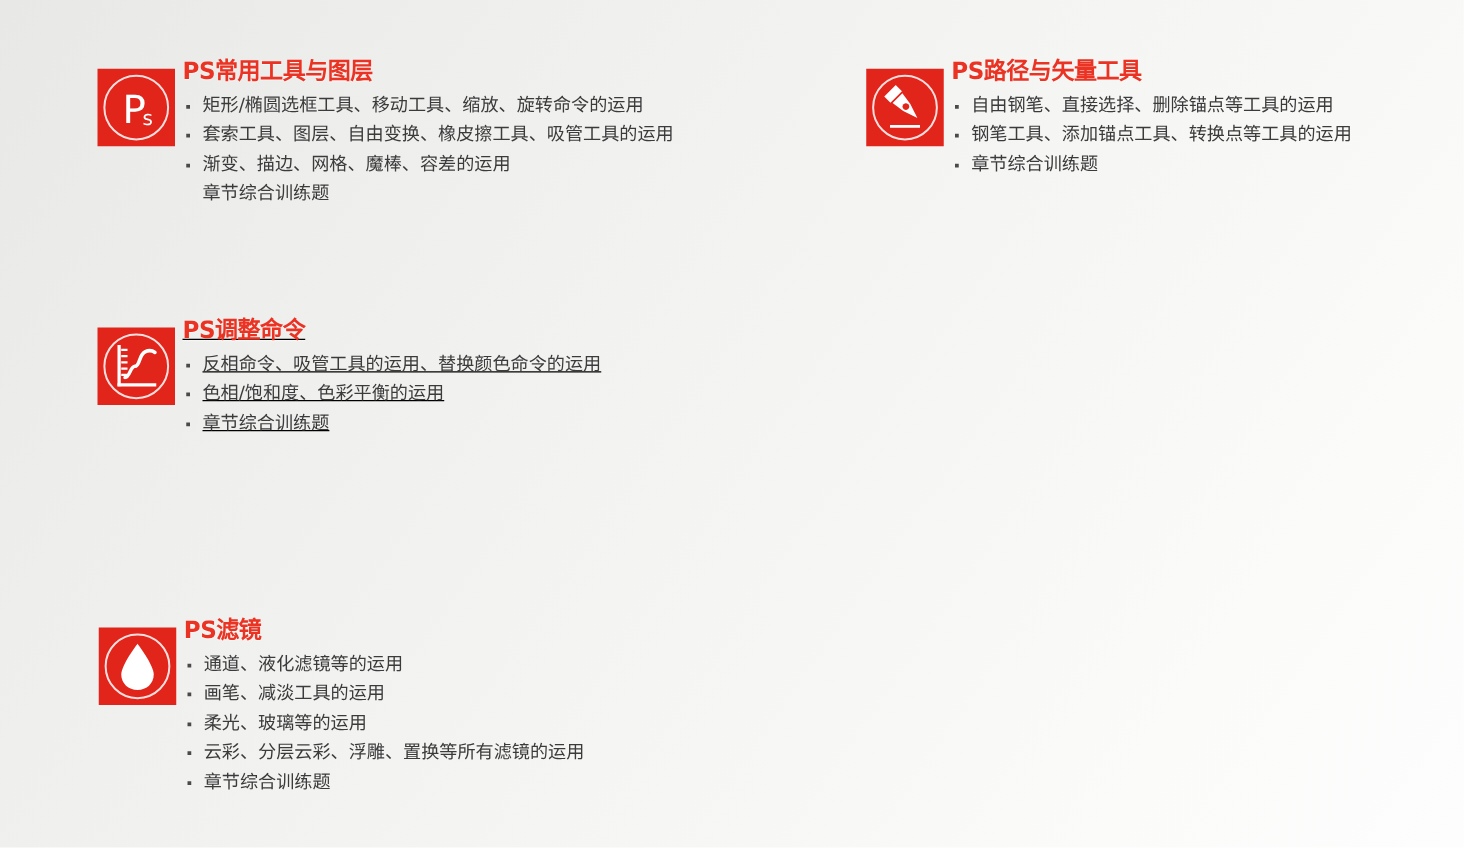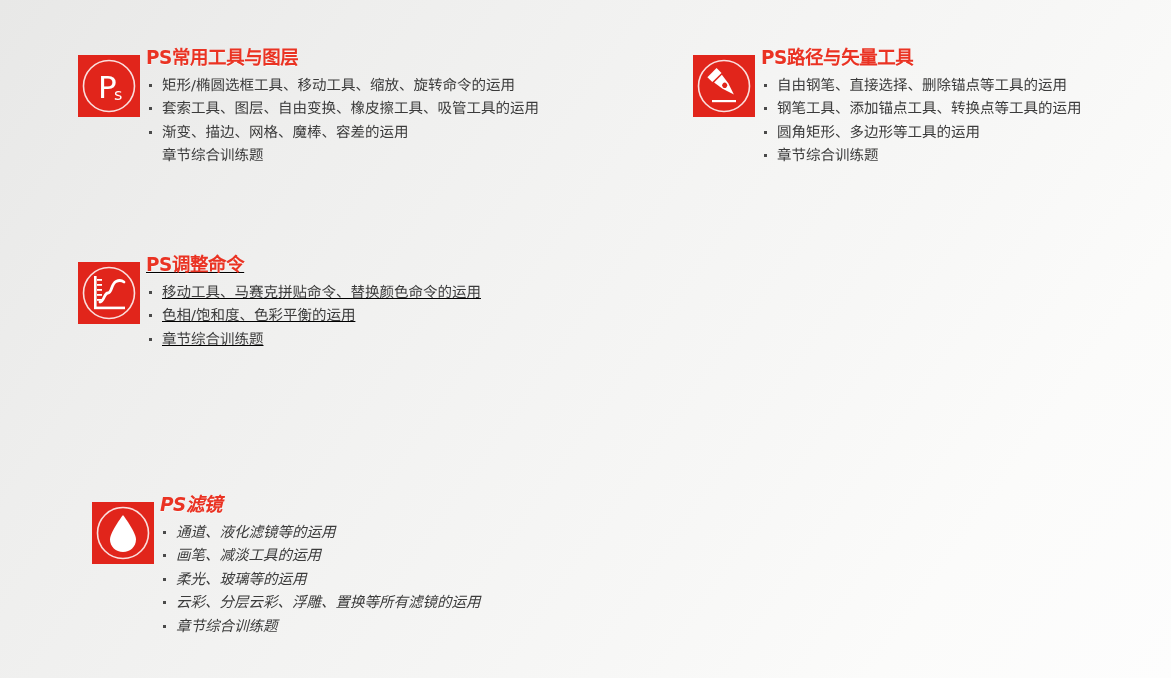--- a/index.html
+++ b/index.html
@@ -82,21 +82,21 @@
     left: 3px;
     top: 10px;
     width: 3px;
     height: 3px;
     background: #4a4a4a;
   }
 
   
   #sec-0 { left: 78px; top: 45px; }
   #sec-1 { left: 78px; top: 252px; text-decoration: underline; }
-  #sec-2 { left: 92px; top: 492px; font-style: italic; }
+  #sec-2 { left: 79px; top: 492px; }
   #sec-3 { left: 693px; top: 45px; }
   #sec-4 { left: 693px; top: 252px; }
 </style>
 </head>
 <body>
 
 <div class="canvas">
 
   <div class="section" id="sec-0">
     <div class="icon-box">
@@ -127,21 +127,21 @@
         <rect x="19" y="22" width="5" height="1.8" fill="#ffffff"></rect>
         <rect x="19" y="27" width="5" height="1.8" fill="#ffffff"></rect>
         <rect x="19" y="32" width="5" height="1.8" fill="#ffffff"></rect>
         <rect x="19" y="37" width="5" height="1.8" fill="#ffffff"></rect>
         <path d="M22,40 C26,40 26,31 30,31 C34,31 33,22 38,19.5 C41,18 44,18.5 46,20" fill="none" stroke="#ffffff" stroke-width="2.8" stroke-linecap="round" stroke-linejoin="round"></path>
       </svg>
     </div>
     <div class="sec-body">
       <div class="sec-title">PS调整命令</div>
       <ul class="sec-list">
-        <li class="bulleted">移动工具、马赛克拼贴命令、替换颜色命令的运用</li>
+        <li class="bulleted">反相命令、吸管工具的运用、替换颜色命令的运用</li>
         <li class="bulleted">色相/饱和度、色彩平衡的运用</li>
         <li class="bulleted">章节综合训练题</li>
       </ul>
     </div>
   </div>
 
   <div class="section" id="sec-2">
     <div class="icon-box">
       <svg viewBox="0 0 62 62" xmlns="http://www.w3.org/2000/svg">
         <circle cx="31" cy="31" r="25.5" fill="none" stroke="#ffffff" stroke-width="1.6" opacity="0.85"></circle>
@@ -170,20 +170,19 @@
           <circle cx="32" cy="31" r="2.6" fill="#e1251b"></circle>
         </g>
         <rect x="19" y="45" width="24" height="2.2" fill="#ffffff"></rect>
       </svg>
     </div>
     <div class="sec-body">
       <div class="sec-title">PS路径与矢量工具</div>
       <ul class="sec-list">
         <li class="bulleted">自由钢笔、直接选择、删除锚点等工具的运用</li>
         <li class="bulleted">钢笔工具、添加锚点工具、转换点等工具的运用</li>
-        <li class="bulleted">圆角矩形、多边形等工具的运用</li>
         <li class="bulleted">章节综合训练题</li>
       </ul>
     </div>
   </div>
 
 
 </div>
 
 </body></html>

